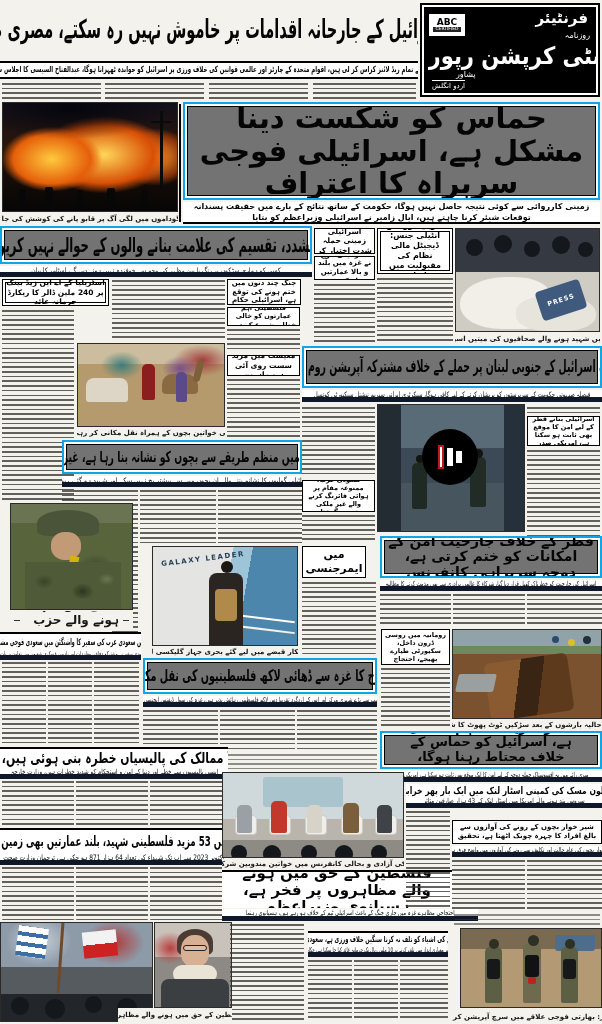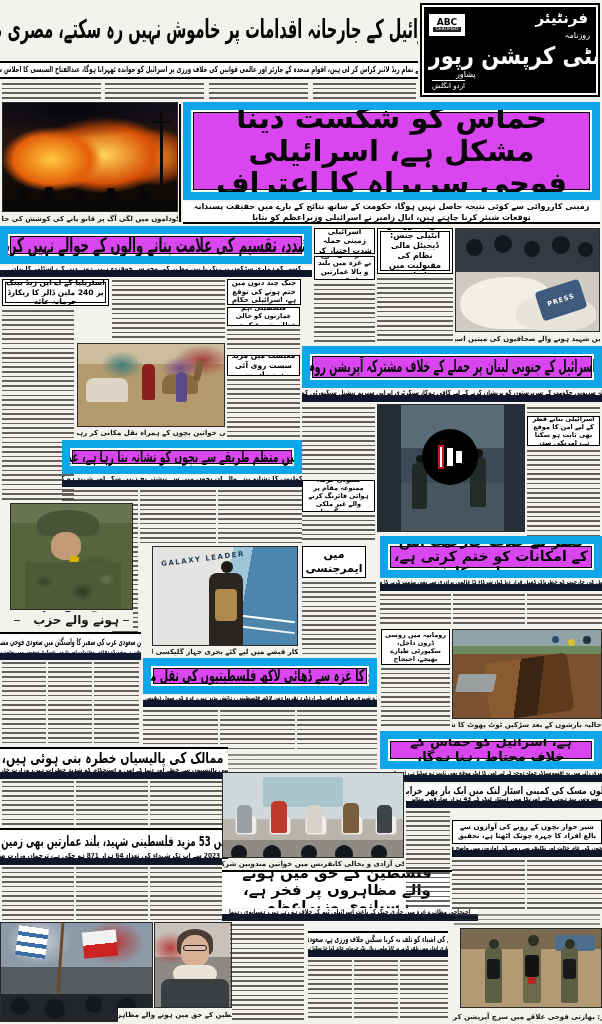--- a/index.html
+++ b/index.html
@@ -7,25 +7,25 @@
   .page{position:relative;width:602px;height:1024px;margin:0 auto;background:#f4f2ec;overflow:hidden;direction:rtl;outline:1px solid #555}
   .abs{position:absolute}
   
   .tx{background:repeating-linear-gradient(to bottom,transparent 0 1px,#3a3732 1px 2.6px,transparent 2.6px 4.7px);opacity:.78;border-radius:1px}
   .tx.lite{opacity:.55}
   
   .hl{display:flex;align-items:center;justify-content:center;font-weight:bold;color:#050505;text-align:center;line-height:1.12;overflow:hidden;background:#fff}
   .hl.noband{background:transparent}
   .in{display:inline-block;white-space:nowrap}
   .wrap2{white-space:normal}
-  .box{border:8px solid #0ea5e9;box-shadow:inset 0 0 0 2px #fff,inset 0 0 0 3px #000;background:#d946ef}
+  .box{border:2px solid #0ea5e9;box-shadow:inset 0 0 0 2px #fff,inset 0 0 0 3px #000;background:#737373}
   .bh{border:1.5px solid #000;background:#fff;display:flex;align-items:center;justify-content:center;font-weight:bold;text-align:center;line-height:1.25;overflow:hidden;padding:1px 2px}
   .rule-tb{border-top:2px solid #000;border-bottom:2px solid #000;background:#fff}
   .rule-t{border-top:2px solid #000}
-  .sub{display:flex;align-items:center;justify-content:center;font-weight:bold;font-size:8px;color:#090909;background:#fff;border-bottom:7px solid #0f172a;overflow:hidden;text-align:center}
+  .sub{display:flex;justify-content:center;font-weight:normal;font-size:8px;color:#090909;background:#fff;border-bottom:5px solid #0f172a;overflow:hidden;text-align:center}
   .cap{display:flex;align-items:center;justify-content:center;font-size:7px;font-weight:bold;color:#161616;overflow:hidden;white-space:nowrap;background:#f4f2ec}
   .cap::before,.cap::after{content:"";flex:1;border-top:1px solid #333;margin:0 4px;min-width:6px}
   .photo{overflow:hidden;border:1px solid #2b2b2b;background:#9a9a9a}
   .vr{background:#000}
   
   .masthead{background:#000;border:2px solid #000;box-shadow:inset 0 0 0 2px #fff;color:#fff}
   .masthead .abs{color:#fff}
   
   .sil{position:absolute;background:#070707;border-radius:2px 2px 0 0}
   .head{position:absolute;background:#14171c;border-radius:50%}

